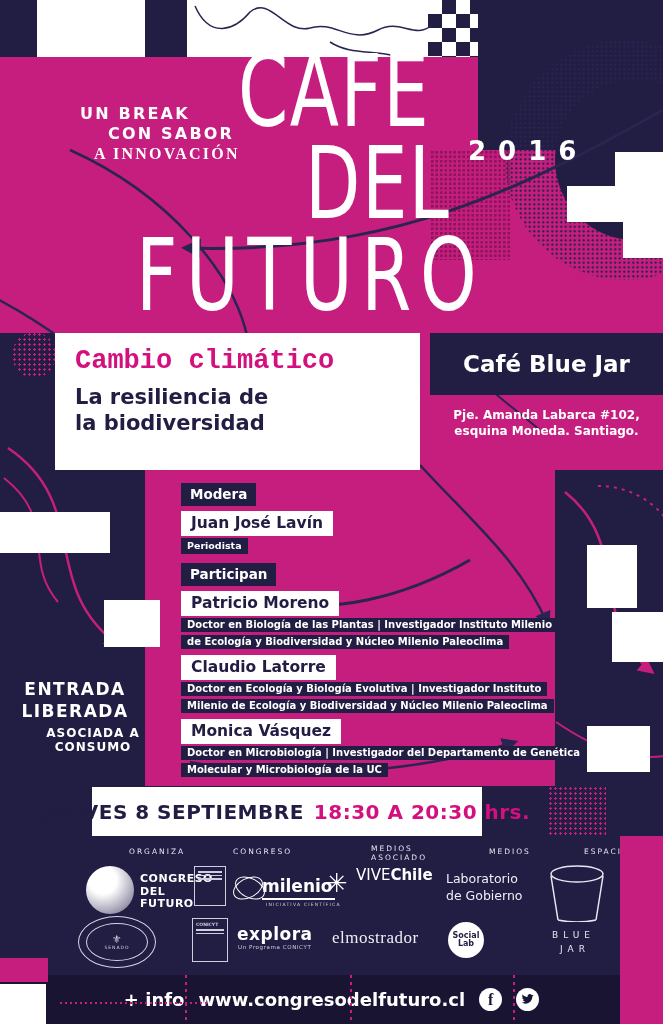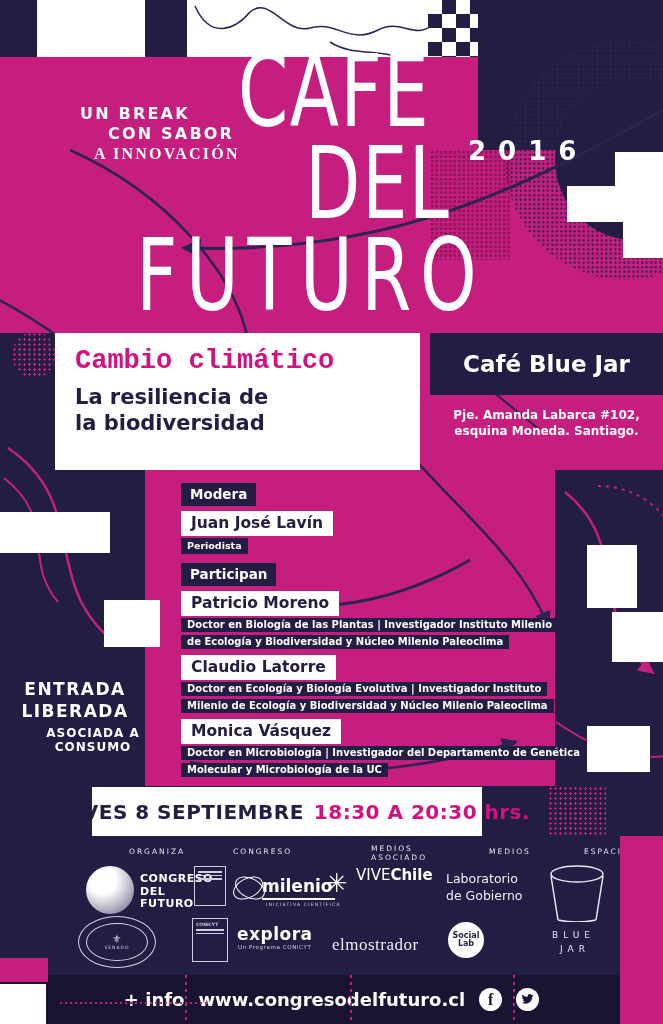--- a/index.html
+++ b/index.html
@@ -238,21 +238,21 @@
           <i></i>
         </div>
     </div>
     <span class="explora-txt" style="left:237px;top:88px;">explora</span>
     <span class="explora-sub" style="left:238px;top:108px;">Un Programa CONICYT</span>
 
     <span class="abs" style="left:326px;top:34px;color:#fff;font-size:26px;line-height:26px;">✳</span>
     <span class="vive" style="left:356px;top:30px;">
       <span>VIVE</span><b>Chile</b>
     </span>
-    <span class="elmo" style="left:332px;top:99px;">elmostrador</span>
+    <span class="elmo" style="left:332px;top:92px;">elmostrador</span>
 
     <div class="lab-txt" style="left:446px;top:34px;">
       <span style="display:block">Laboratorio</span>
       <span style="display:block">de Gobierno</span>
     </div>
     <div class="soc-circle" style="left:448px;top:86px;width:36px;height:36px;">
       <span>Social</span>
       <span>Lab</span>
     </div>
 

